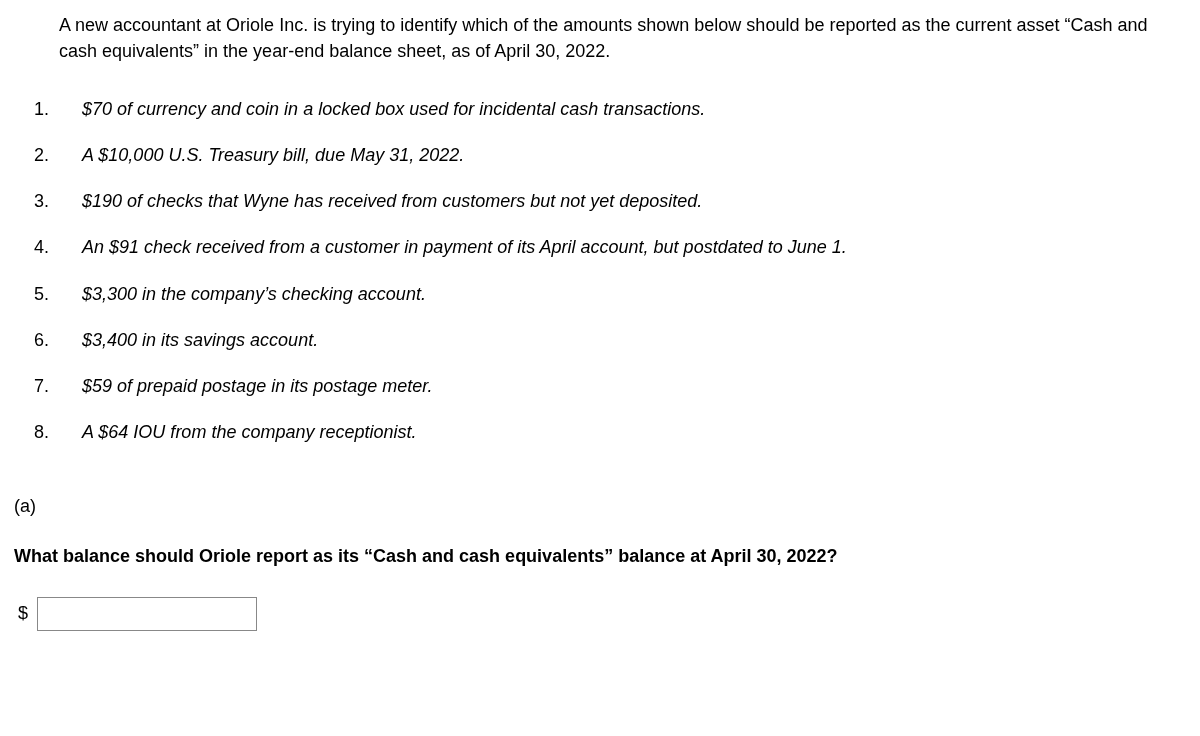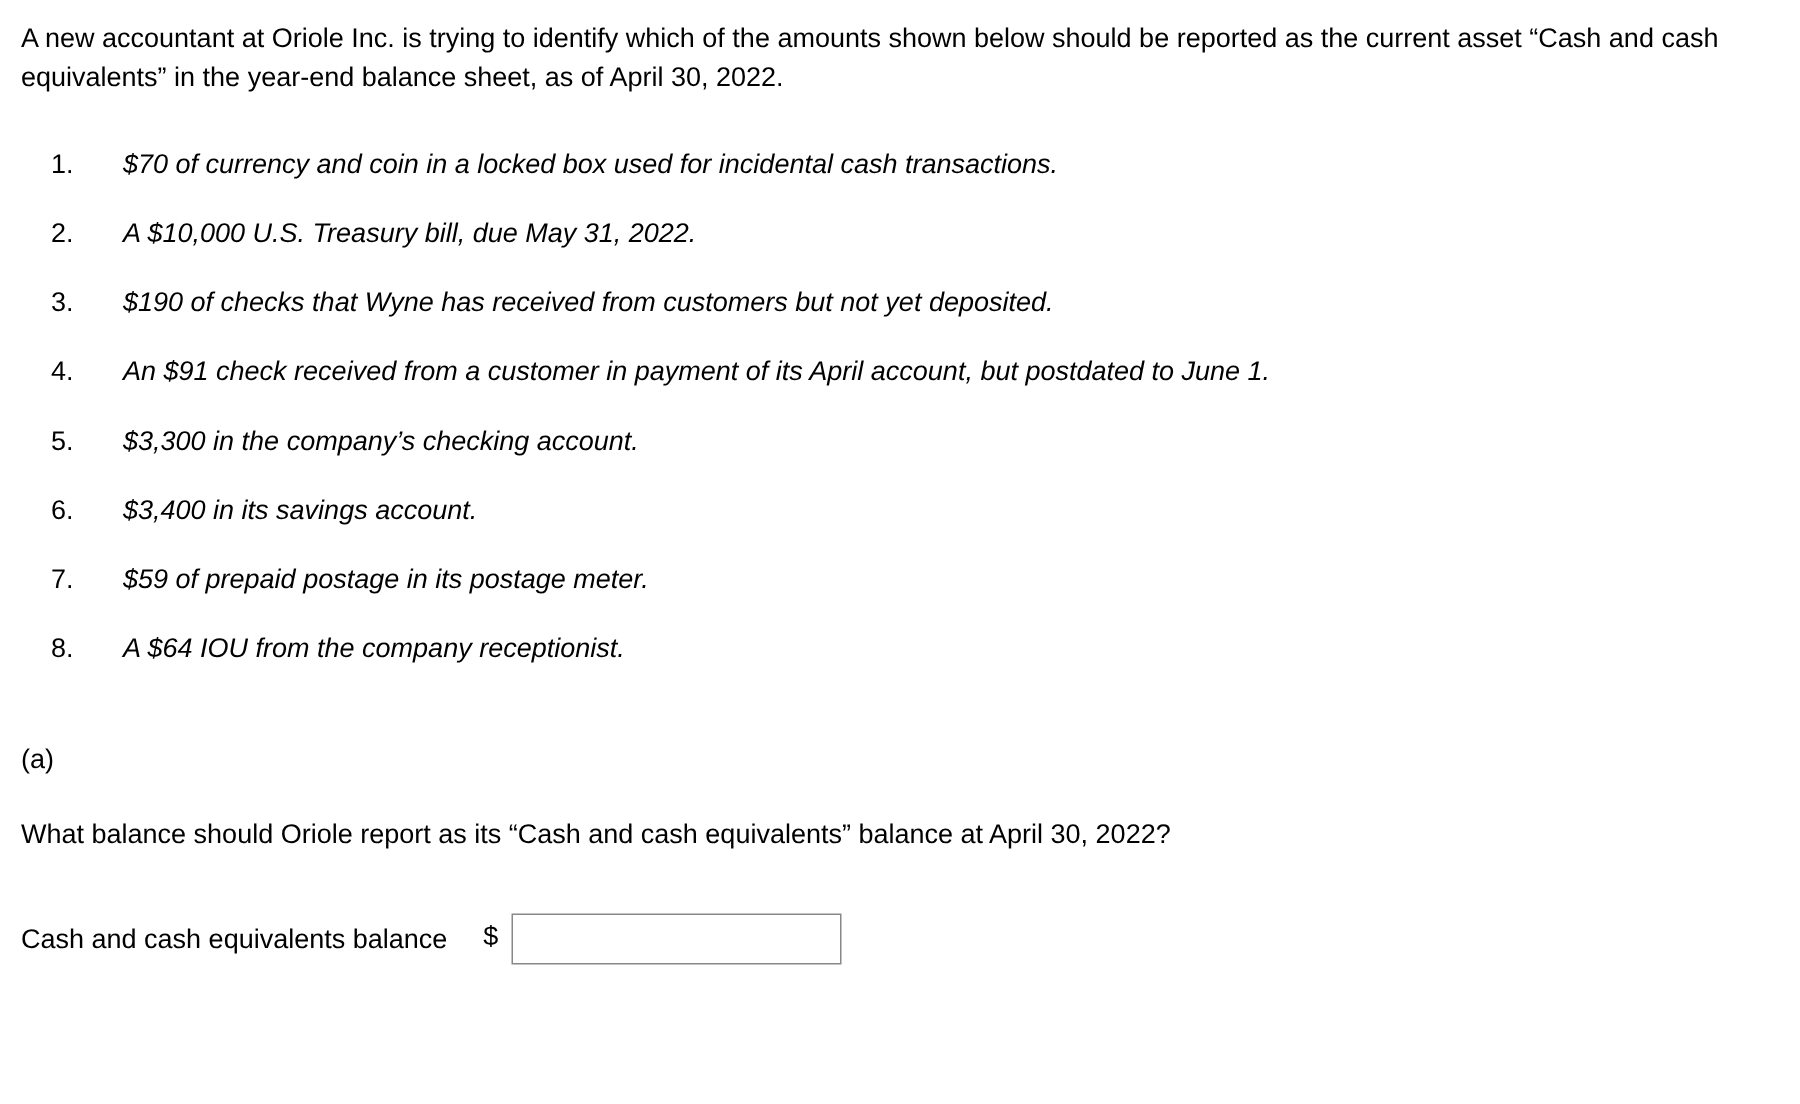--- a/index.html
+++ b/index.html
@@ -11,20 +11,21 @@
       font-family: -apple-system, BlinkMacSystemFont, "Segoe UI", Helvetica, Arial, sans-serif;
       font-size: 18px;
       color: #000;
       background: #fff;
       padding: 12px 14px;
       width: 1200px;
       line-height: 1.45;
     }
     .intro {
       margin-bottom: 32px;
+      margin-left: 45px;
     }
     .items {
       margin-left: 20px;
       margin-bottom: 48px;
     }
     .item {
       display: flex;
       margin-bottom: 20px;
       align-items: baseline;
     }
@@ -33,21 +34,22 @@
       flex-shrink: 0;
     }
     .item-text {
       flex: 1;
       font-style: italic;
     }
     .part-label {
       margin-bottom: 24px;
     }
     .question {
-      margin-bottom: 40px;
+      margin-bottom: 28px;
+      font-weight: bold;
     }
     .answer-row {
       display: flex;
       align-items: center;
       gap: 20px;
     }
     .answer-label {
     }
     .dollar {
       margin-left: 4px;
@@ -99,18 +101,17 @@
     <div class="item-num">8.</div>
     <div class="item-text">A $64 IOU from the company receptionist.</div>
   </div>
 </div>
 
 <div class="part-label">(a)</div>
 
 <div class="question">What balance should Oriole report as its “Cash and cash equivalents” balance at April 30, 2022?</div>
 
 <div class="answer-row">
-  <span class="answer-label">Cash and cash equivalents balance</span>
   <span>
     <span class="dollar">$</span>
     <input class="answer-input" type="text" value="" style="">
   </span>
 </div>
 
 </body></html>

